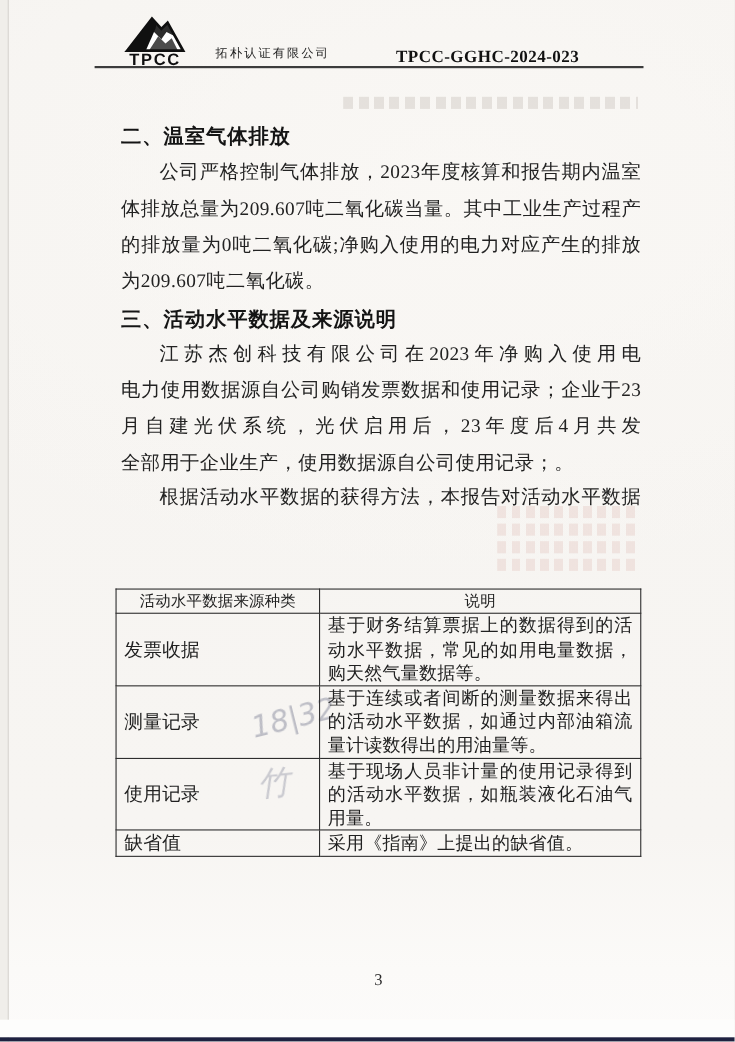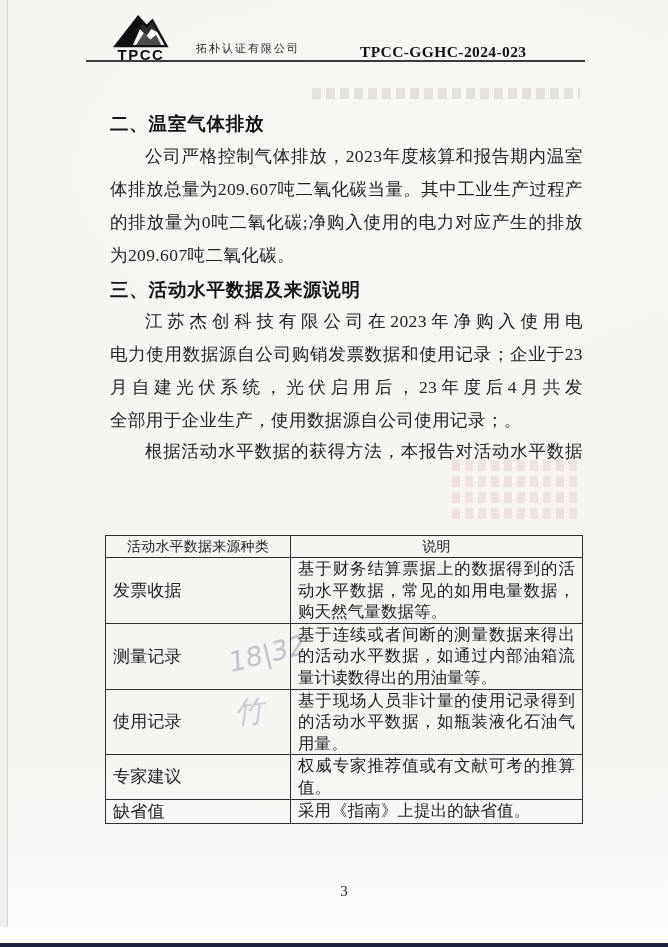--- a/index.html
+++ b/index.html
@@ -128,24 +128,20 @@
       <td class="c2">基于财务结算票据上的数据得到的活动水平数据，常见的如用电量数据，购天然气量数据等。</td>
     </tr>
     <tr style="height:65px">
       <td class="c1">测量记录</td>
       <td class="c2">基于连续或者间断的测量数据来得出的活动水平数据，如通过内部油箱流量计读数得出的用油量等。</td>
     </tr>
     <tr style="height:65px">
       <td class="c1">使用记录</td>
       <td class="c2">基于现场人员非计量的使用记录得到的活动水平数据，如瓶装液化石油气用量。</td>
     </tr>
-    <tr style="height:44px">
-      <td class="c1">专家建议</td>
-      <td class="c2">权威专家推荐值或有文献可考的推算值。</td>
-    </tr>
     <tr style="height:22px">
       <td class="c1">缺省值</td>
       <td class="c2">采用《指南》上提出的缺省值。</td>
     </tr>
   </tbody>
     </table>
 
   <div class="page-number">3</div>
 
 </div>

